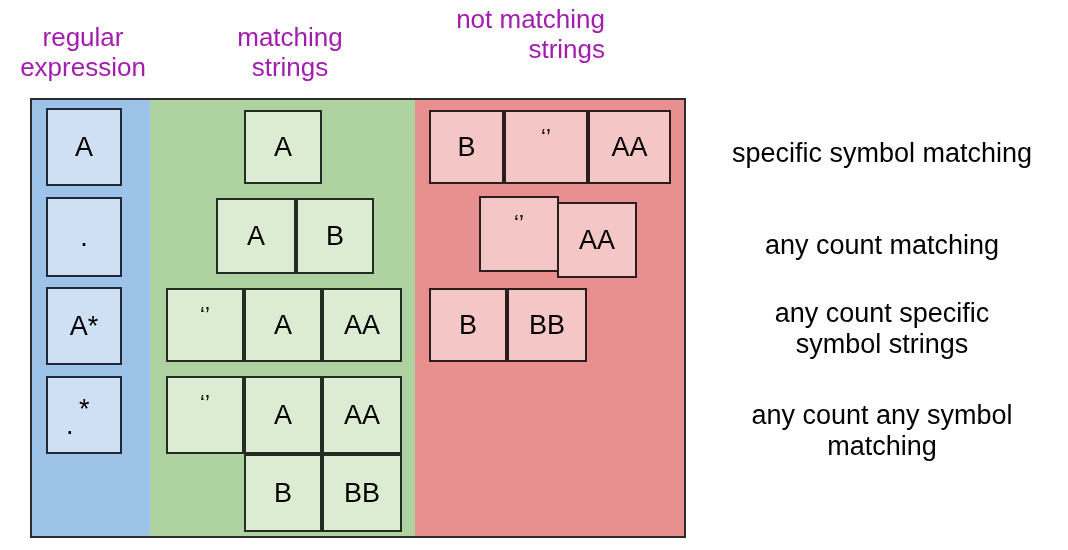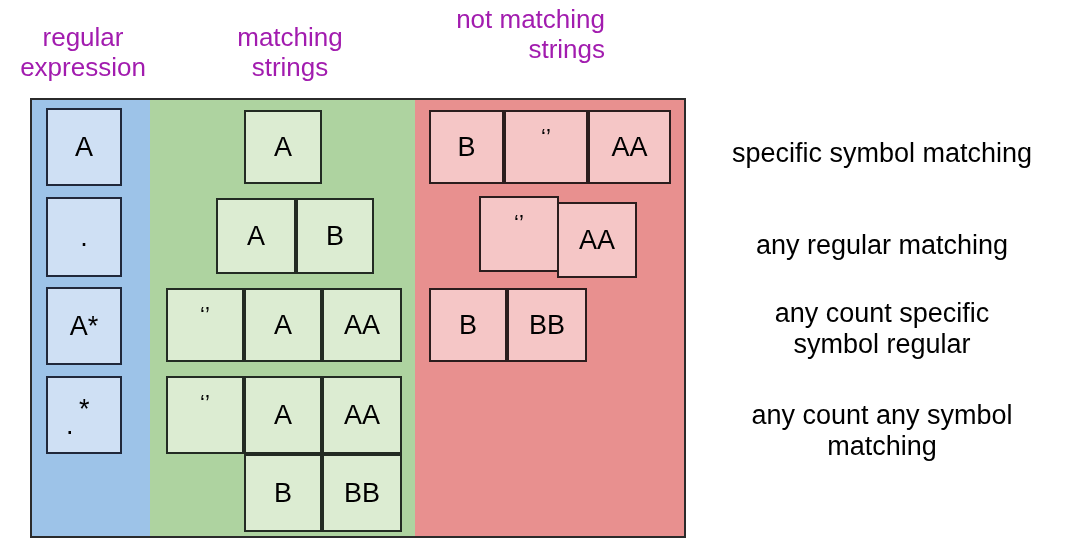--- a/index.html
+++ b/index.html
@@ -187,19 +187,19 @@
     <span>AA</span>
   </div>
   <div class="cell green" style="left:244px; top:454px; width:78px;  height:78px;">
     <span>B</span>
   </div>
   <div class="cell green" style="left:322px; top:454px; width:80px;  height:78px;">
     <span>BB</span>
   </div>
 
   <div class="note" id="note-0">specific symbol matching</div>
-  <div class="note" id="note-1">any regular matching</div>
+  <div class="note" id="note-1">any count matching</div>
   <div class="note" id="note-2">any count specific
-symbol regular</div>
+symbol strings</div>
   <div class="note" id="note-3">any count any symbol
 matching</div>
 
 </div>
 
 </body></html>

